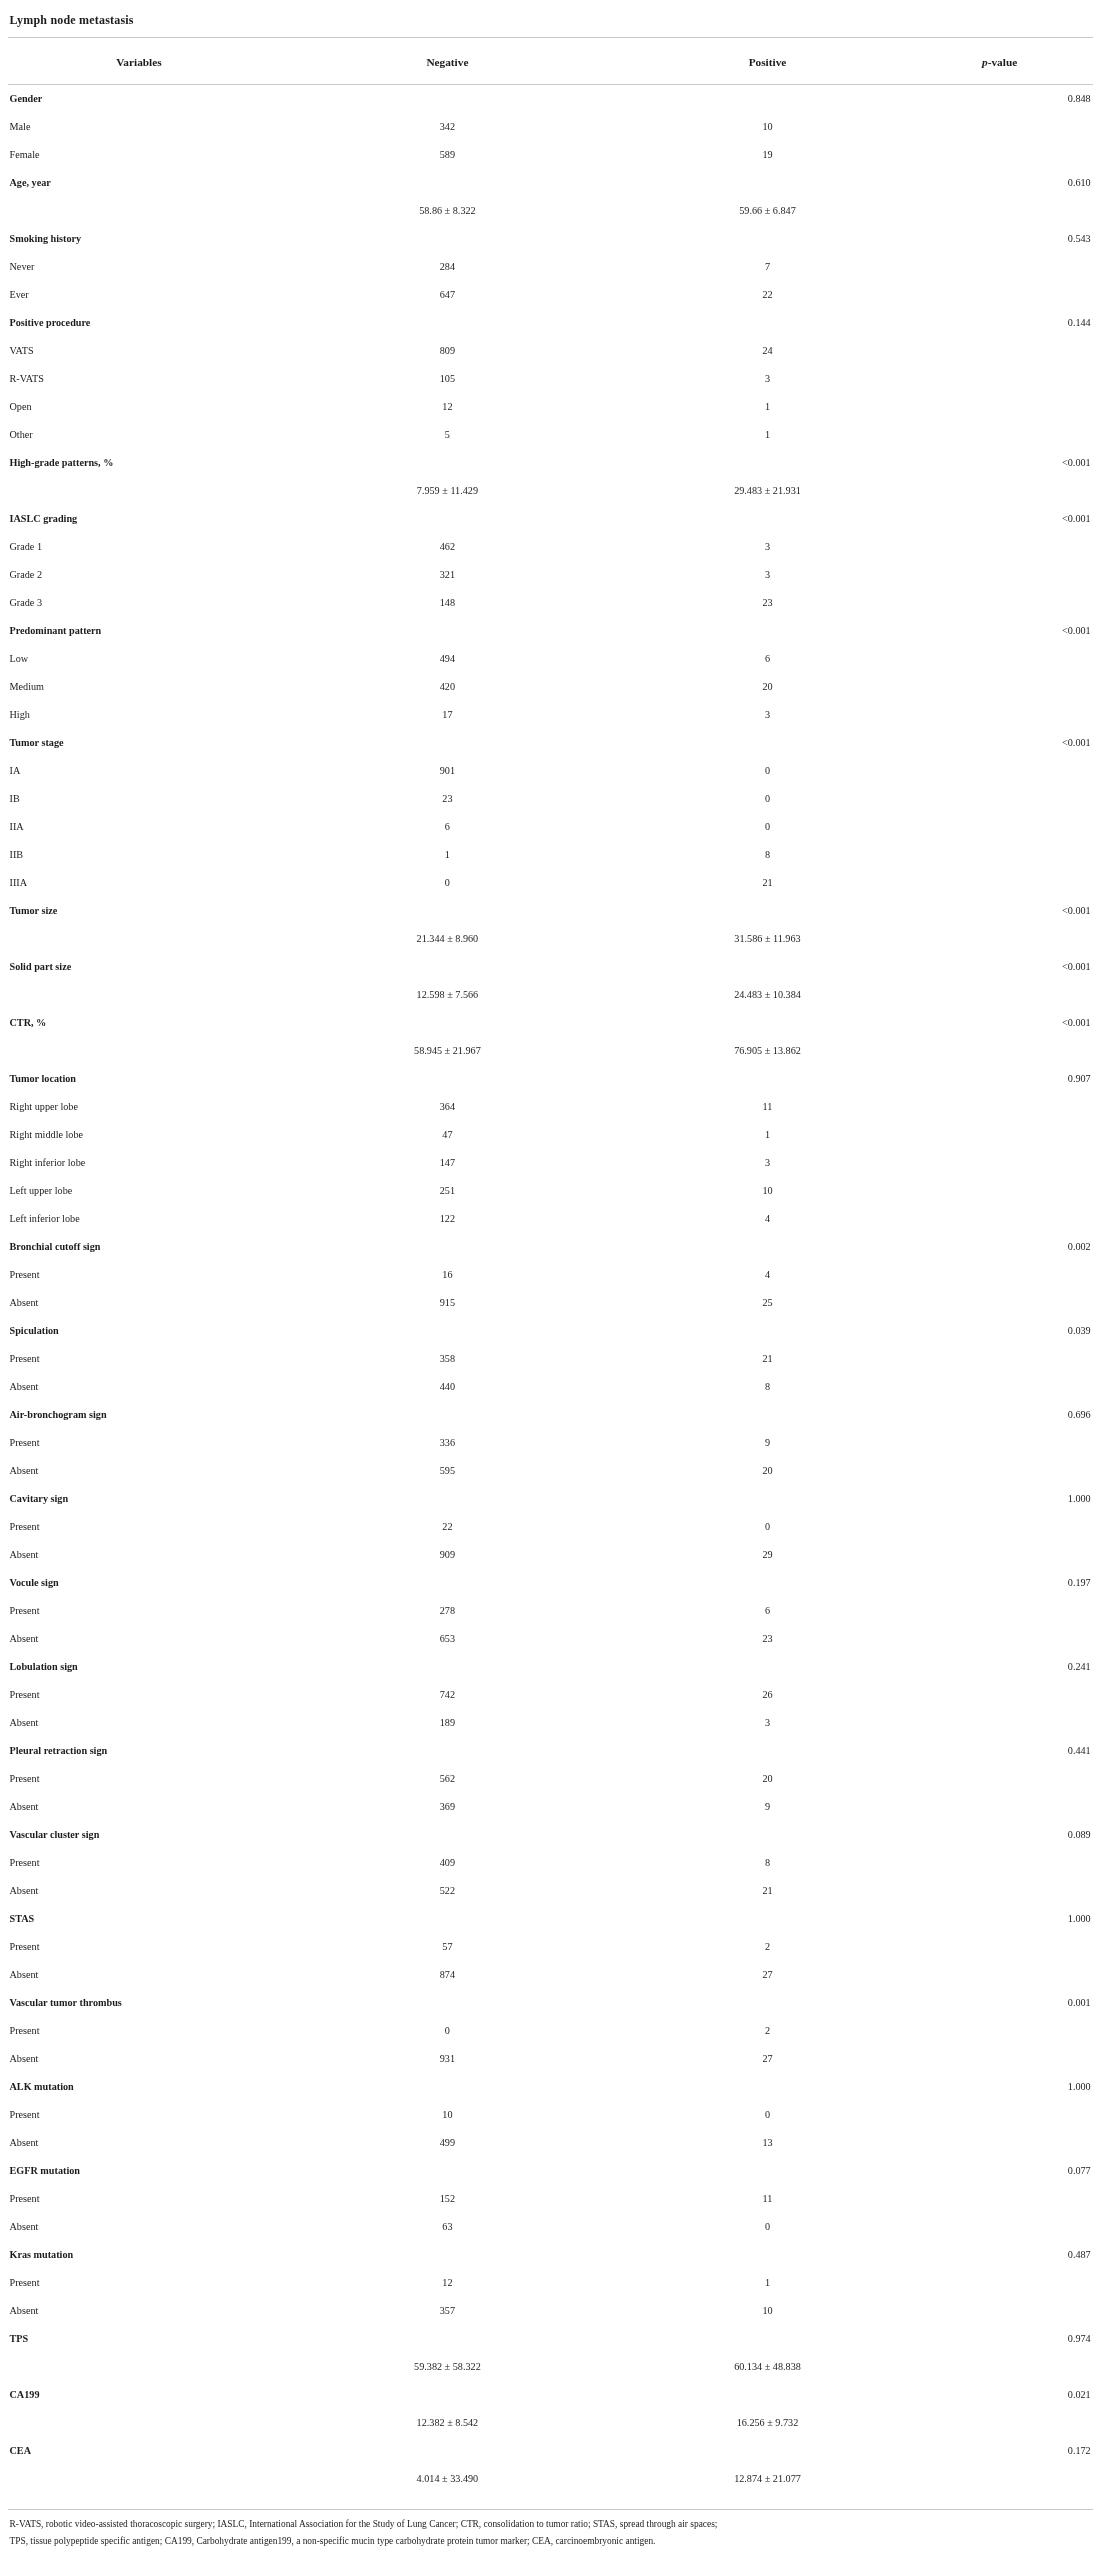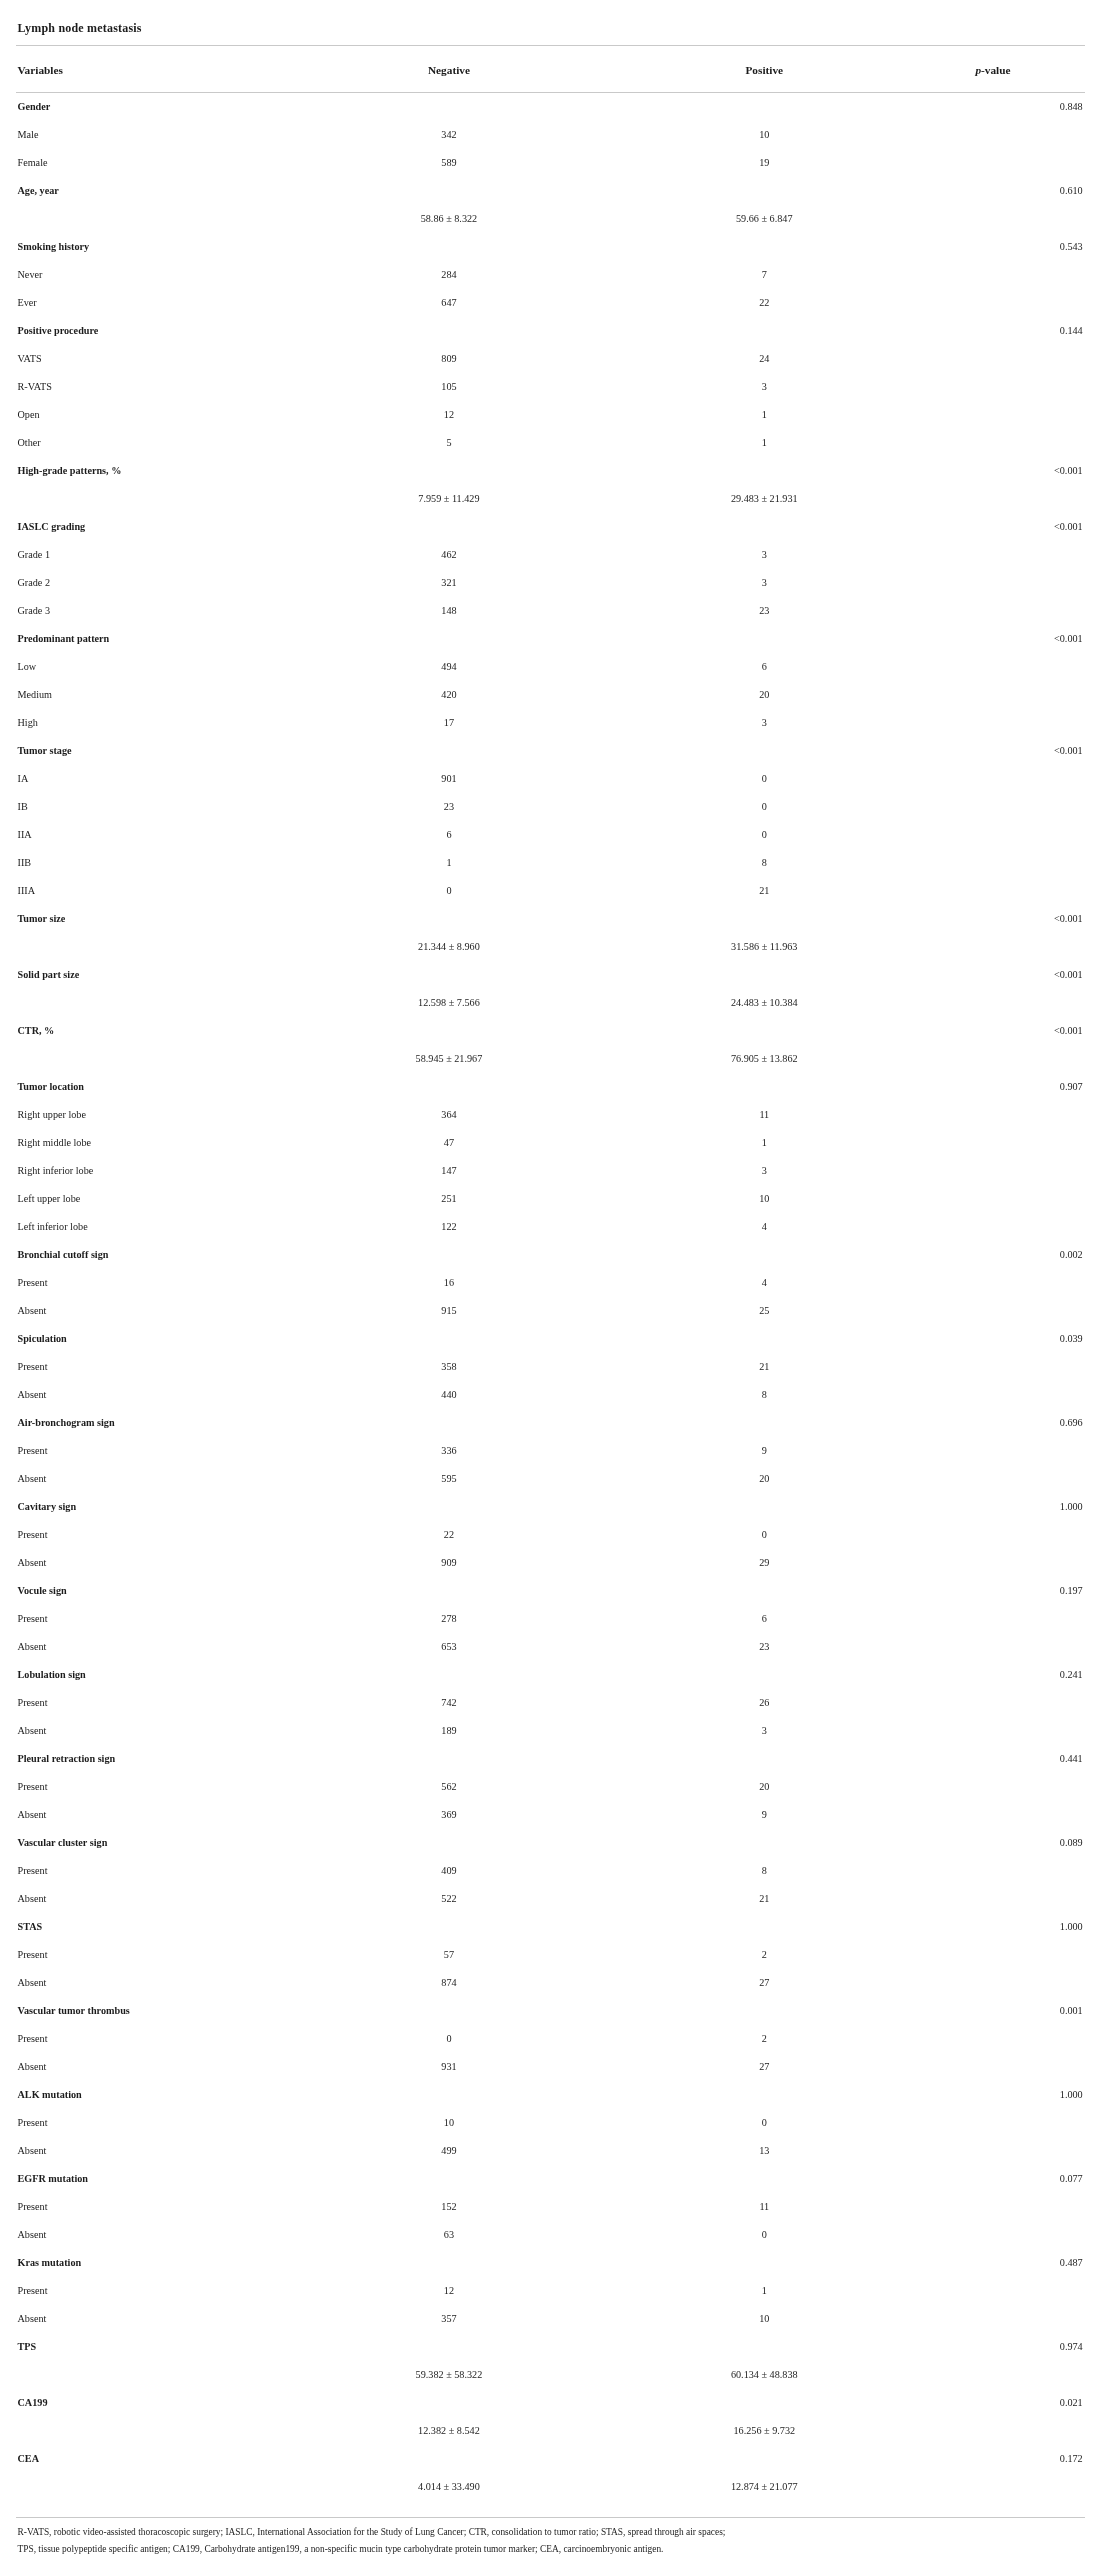--- a/index.html
+++ b/index.html
@@ -10,21 +10,21 @@
     width: 1101px;
   }
   body {
     font-family: "Liberation Serif", "DejaVu Serif", serif;
     color: #1c1c1c;
     position: relative;
     min-height: 2576px;
   }
   .page {
     width: 1101px;
-    padding: 16px;
+    padding: 8px;
   }
   .table-title {
     font-size: 12px;
     font-weight: bold;
     padding: 4.5px 0 9px 1.5px;
     letter-spacing: 0.2px;
   }
   .rule {
     border: none;
     border-top: 1.1px solid #c9c9c9;
@@ -39,21 +39,21 @@
   col.c-neg { width: 33%; }
   col.c-pos { width: 26%; }
   col.c-pv  { width: 17%; }
   thead th {
     font-size: 11.3px;
     font-weight: bold;
     padding: 18px 0 16.6px 0;
     border-bottom: 1.1px solid #c9c9c9;
     vertical-align: middle;
   }
-  thead th.h-var { text-align: left; padding-left: 1.5px; }
+  thead th.h-var { text-align: center; padding-left: 1.5px; }
   thead th.h-num { }
   thead th.h-pv  { text-align: center; padding-right: 2.3px; }
   .p-italic { font-style: italic; }
   tbody td {
     height: 28px;
     font-size: 10.2px;
     padding: 0;
     vertical-align: middle;
     white-space: nowrap;
   }

